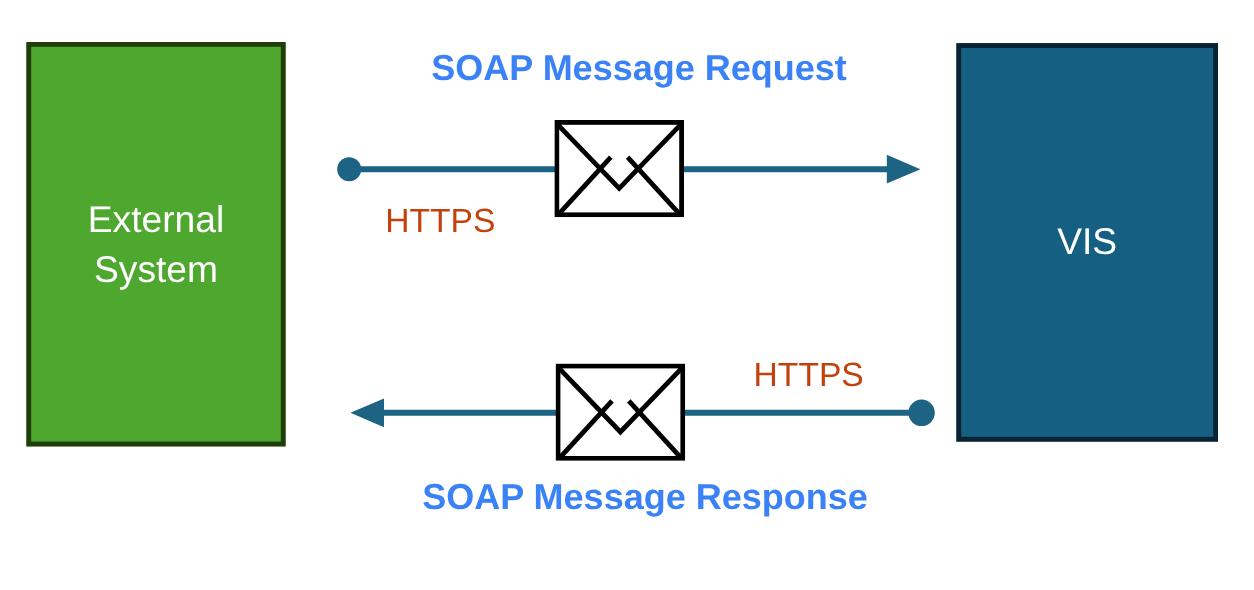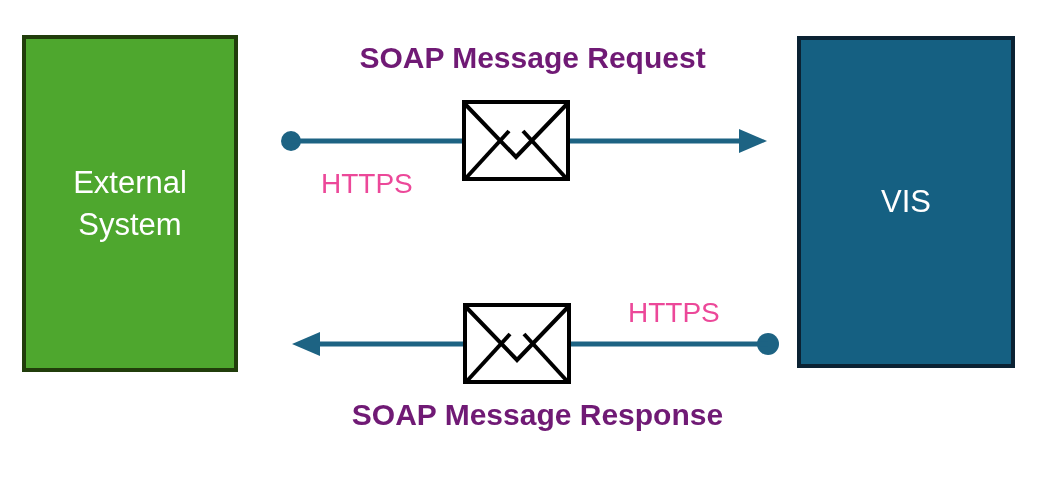--- a/index.html
+++ b/index.html
@@ -43,31 +43,31 @@
     background: #156082;
     border: 4px solid #0B2233;
   }
   .box-label span { display: block; }
   .flow-title {
     position: absolute;
     text-align: center;
     font-weight: 700;
     font-size: 30px;
     line-height: 32px;
-    color: #701a75;
+    color: #3b82f6;
     letter-spacing: 0px;
     white-space: nowrap;
   }
   .title-request  { left: 280px; top: 42px;  width: 505px; }
   .title-response { left: 285px; top: 399px; width: 505px; }
   .protocol-label {
     position: absolute;
     font-size: 28px;
     line-height: 30px;
-    color: #ec4899;
+    color: #c2410c;
     white-space: nowrap;
   }
   .protocol-request  { left: 321px; top: 169px; }
   .protocol-response { left: 628px; top: 298px; }
   .arrow-svg    { position: absolute; display: block; }
   .arrow-request  { left: 275px; top: 124px; }
   .arrow-response { left: 275px; top: 327px; }
   .envelope-svg { position: absolute; display: block; }
   .envelope-request  { left: 462px; top: 100px; }
   .envelope-response { left: 463px; top: 303px; }

